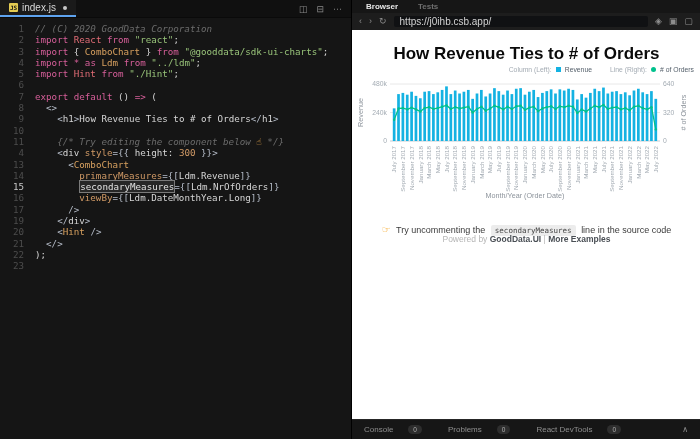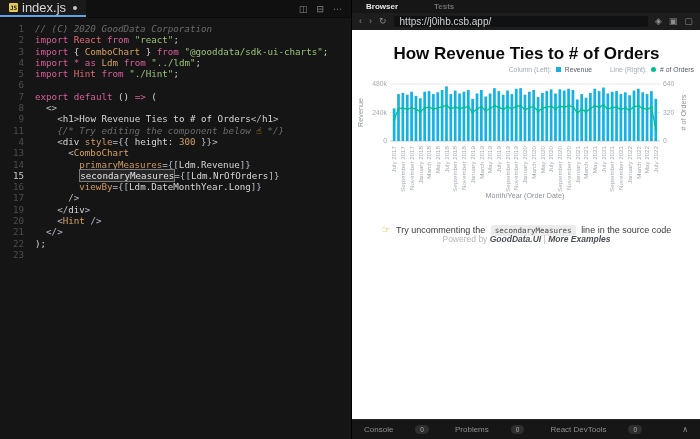--- a/index.html
+++ b/index.html
@@ -6,21 +6,21 @@
   body{width:700px;height:439px;position:relative;overflow:hidden;background:#0d0d0d;
        font-family:"Liberation Sans",sans-serif;}
 
   
   .editor{position:absolute;left:0;top:0;width:351px;height:439px;background:#151515;}
   .tabbar{height:17px;background:#101010;display:flex;align-items:stretch;border-bottom:1px solid #0a0a0a;}
   .tab{display:flex;align-items:center;gap:4px;padding:0 9px;background:#1a1a1a;
        border-bottom:2px solid #5ea3ef;cursor:pointer;}
   .jsicon{width:9px;height:9px;background:#e3cb52;color:#111;font:bold 6px "DejaVu Sans Mono",monospace;
           display:flex;align-items:center;justify-content:center;border-radius:1px;}
-  .tablabel{color:#d8d8d8;font-size:13px;}
+  .tablabel{color:#d8d8d8;font-size:10px;}
   .moddot{width:4px;height:4px;border-radius:50%;background:#c7c7c7;margin-left:3px;}
   .tabicons{margin-left:auto;display:flex;align-items:center;gap:9px;color:#8a8a8a;
             font-size:9px;padding-right:9px;}
   .tabicons span{cursor:pointer;}
 
   .code{padding-top:5px;font:9.2px/11.3px "DejaVu Sans Mono",monospace;}
   .cl{display:flex;height:11.3px;}
   .ln{width:24px;flex:none;text-align:right;padding-right:11px;color:#4d4d4d;}
   .ln.act{color:#c8c8c8;}
   .lc{white-space:pre;color:#d6d6d6;}
@@ -32,21 +32,21 @@
   .tk-attr{color:#d19a66;}
   .tk-cm{color:#6b6b6b;font-style:italic;}
   .tk-pl{color:#d6d6d6;}
   .tk-pun{color:#b6bdc9;}
   .tk-emoji{color:#e0a24b;font-style:normal;}
   .tk-sel{color:#e2e2e2;outline:1px solid #7a7a7a;background:rgba(255,255,255,.08);}
   .tk-cursor{border-left:1px solid #fff;}
 
   
   .right{position:absolute;left:351px;top:0;width:349px;height:439px;background:#0d0d0d;border-left:1px solid #000;box-sizing:border-box;}
-  .ptabs{height:13px;display:flex;gap:36px;align-items:center;padding-left:14px;background:#161616;
+  .ptabs{height:13px;display:flex;gap:20px;align-items:center;padding-left:14px;background:#161616;
          font-size:8px;font-weight:bold;}
   .ptab{color:#6f6f6f;cursor:pointer;}
   .ptab.active{color:#e8e8e8;}
   .nav{height:17px;background:#1d1d1d;display:flex;align-items:center;padding:0 7px;gap:7px;}
   .navicon{color:#8d8d8d;font-size:9px;line-height:9px;cursor:pointer;}
   .urlbar{flex:1;height:11px;background:#101113;border-radius:2px;color:#d2d2d2;font-size:10px;
           display:flex;align-items:center;padding:0 6px;cursor:text;}
 
   .preview{position:absolute;top:30px;left:0;width:349px;height:390px;background:#ffffff;overflow:hidden;}
   .ptitle{margin:0;padding-top:14px;text-align:center;font-size:17px;font-weight:bold;color:#0b0b0b;}
@@ -59,26 +59,26 @@
   .chartwrap{position:absolute;top:44px;left:0;}
   .tick{font-size:6.8px;fill:#a3abb3;font-family:"Liberation Sans",sans-serif;}
   .xtick{font-size:6.2px;fill:#a3abb3;font-family:"Liberation Sans",sans-serif;}
   .axname{font-size:7.2px;fill:#8c939b;font-family:"Liberation Sans",sans-serif;}
 
   .hintrow{position:absolute;top:194px;width:100%;text-align:center;font-size:9px;color:#3b3b3b;}
   .hand{color:#f5a623;font-size:10px;margin-right:3px;}
   .hintrow code{font:7.5px "DejaVu Sans Mono",monospace;background:#ececec;border-radius:2px;
                 padding:1px 4px;margin:0 3px;color:#444;}
   .pfooter{position:absolute;top:204px;width:100%;text-align:center;font-size:8.5px;color:#b5b5b5;}
-  .flink{color:#4a4f55;font-weight:600;cursor:pointer;font-style:italic;}
+  .flink{color:#4a4f55;font-weight:600;cursor:pointer;}
 
   .consolebar{position:absolute;bottom:0;left:0;right:0;height:19px;background:#161616;
               border-top:1px solid #262626;display:flex;align-items:center;padding:0 12px;
               font-size:8px;color:#8f8f8f;}
-  .citem{display:flex;align-items:flex-end;gap:22px;margin-right:26px;cursor:pointer;}
+  .citem{display:flex;align-items:flex-end;gap:15px;margin-right:26px;cursor:pointer;}
   .badge{background:#2e2e2e;color:#b0b0b0;border-radius:7px;font-size:6.5px;padding:1px 5px;}
   .chev{margin-left:auto;color:#8f8f8f;font-size:8px;cursor:pointer;}
 </style>
 </head>
 <body>
 
 <div class="editor">
   <div class="tabbar">
     <div class="tab">
       <span class="jsicon">JS</span>
@@ -120,20 +120,24 @@
         <span class="ln">7</span>
         <span class="lc"><span class="tk-kw">export</span><span class="tk-pl"> </span><span class="tk-kw">default</span><span class="tk-pl"> () </span><span class="tk-kw">=&gt;</span><span class="tk-pl"> (</span></span>
       </div>
       <div class="cl">
         <span class="ln">8</span>
         <span class="lc"><span class="tk-pl">  </span><span class="tk-pun">&lt;&gt;</span></span>
       </div>
       <div class="cl">
         <span class="ln">9</span>
         <span class="lc"><span class="tk-pl">    </span><span class="tk-pun">&lt;</span><span class="tk-tag">h1</span><span class="tk-pun">&gt;</span><span class="tk-pl">How Revenue Ties to # of Orders</span><span class="tk-pun">&lt;/</span><span class="tk-tag">h1</span><span class="tk-pun">&gt;</span></span>
+      </div>
+      <div class="cl">
+        <span class="ln">10</span>
+        <span class="lc"></span>
       </div>
       <div class="cl">
         <span class="ln">11</span>
         <span class="lc"><span class="tk-cm">    {/* Try editing the component below </span><span class="tk-emoji">☝</span><span class="tk-cm"> */}</span></span>
       </div>
       <div class="cl">
         <span class="ln">4</span>
         <span class="lc"><span class="tk-pl">    </span><span class="tk-pun">&lt;</span><span class="tk-tag">div</span><span class="tk-pl"> </span><span class="tk-attr">style</span><span class="tk-pun">={{</span><span class="tk-pl"> height: </span><span class="tk-num">300</span><span class="tk-pl"> </span><span class="tk-pun">}}&gt;</span></span>
       </div>
       <div class="cl">

